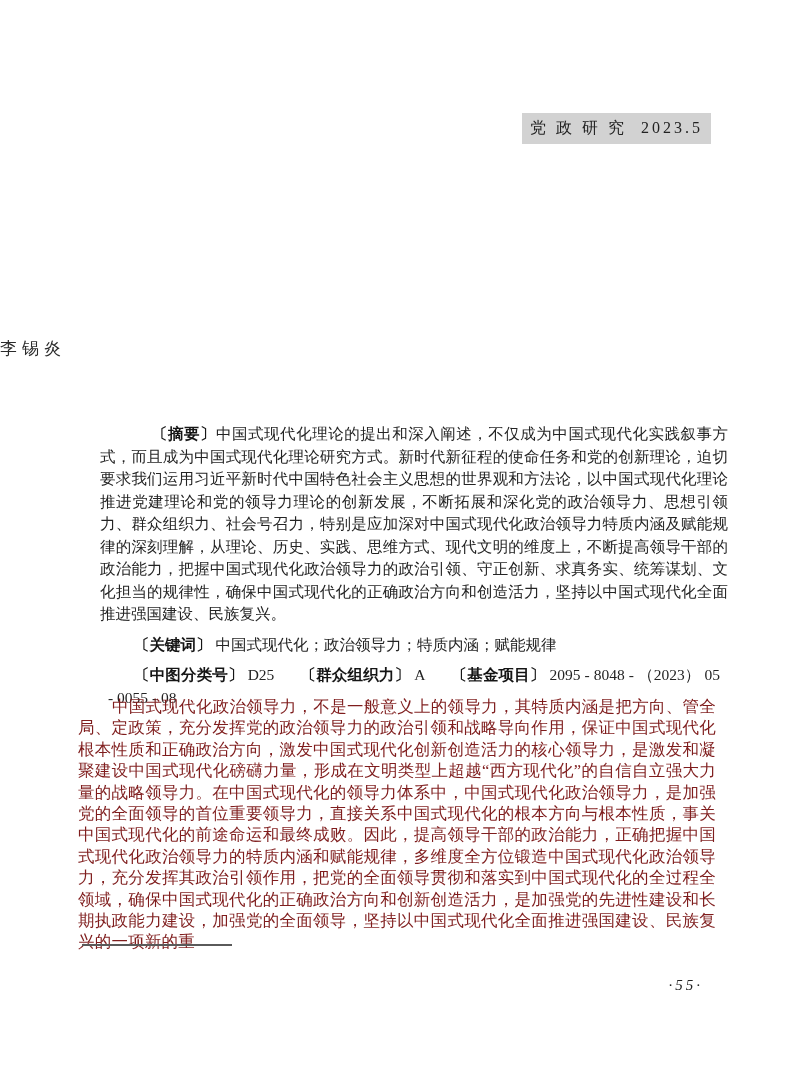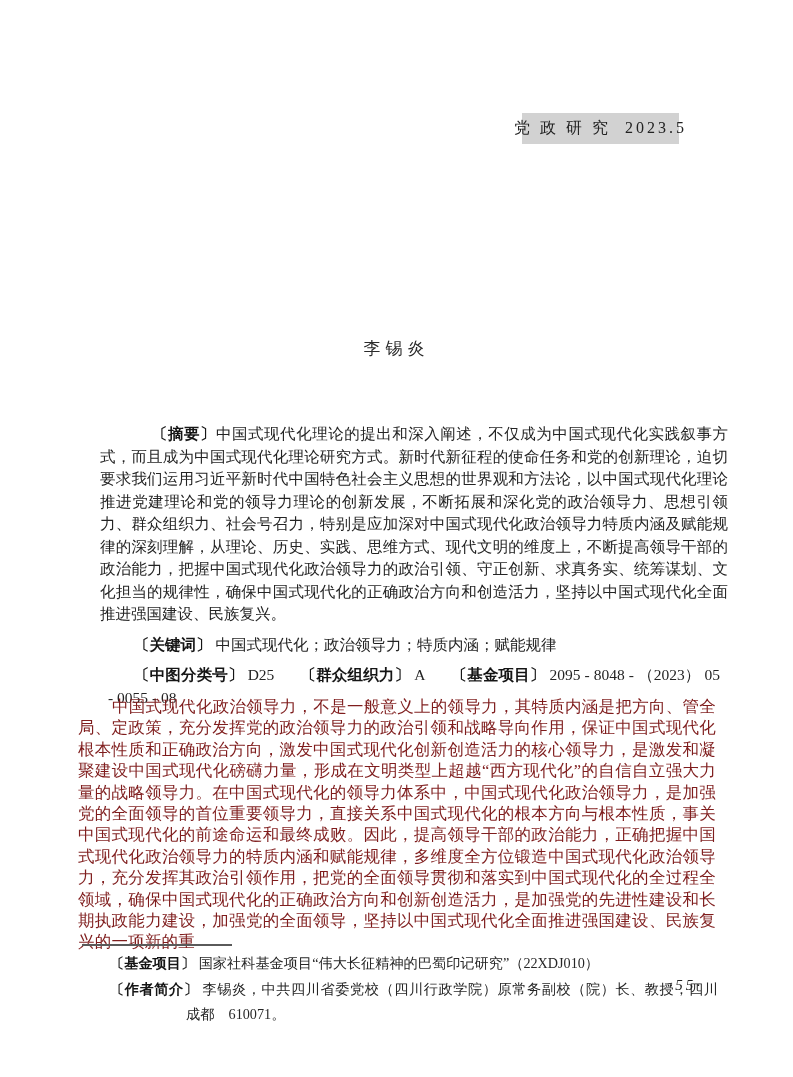--- a/index.html
+++ b/index.html
@@ -7,35 +7,35 @@
     position:relative;
     width:793px; height:1077px;
     background:#ffffff;
     font-family:"Liberation Serif","DejaVu Serif",serif;
     color:#1f1f1f;
     overflow:hidden;
     margin:0 auto;
   }
   .journal-header {
     position:absolute; left:522px; top:113px;
-    width:157px; height:31px;
+    width:189px; height:31px;
     background:#d2d2d2;
     display:flex; align-items:center; justify-content:center;
     font-size:16px; letter-spacing:3px; color:#222;
     white-space:pre;
   }
   .title {
     position:absolute; left:0; top:221px; width:100%;
     text-align:center; font-weight:bold;
     font-size:28px; line-height:48px; letter-spacing:2px;
     color:#0e0e0e;
   }
   .author {
     position:absolute; left:0; top:337px; width:100%;
-    text-align:center; font-size:17px; letter-spacing:5px;
+    font-size:17px; letter-spacing:5px;
     color:#2b2b2b;
   }
   .abstract-block {
     position:absolute; left:100px; top:423px; width:628px;
     font-size:15.5px; line-height:22.5px;
     text-align:justify; color:#242424;
   }
   .abstract-text { margin:0; text-indent:52px; }
   .meta-line { margin:8px; text-indent:26px; }
   .label {
@@ -86,20 +86,16 @@
     <p class="meta-line"><span class="label">〔关键词〕</span> <span>中国式现代化；政治领导力；特质内涵；赋能规律</span></p>
     <p class="meta-line"><span class="label">〔中图分类号〕</span> <span>D25</span><span class="meta-gap"></span><span class="label">〔群众组织力〕</span> <span>A</span><span class="meta-gap"></span><span class="label">〔基金项目〕</span> <span>2095 - 8048 - （2023） 05 - 0055 - 08</span></p>
   </div>
 
   <div class="body-block">
     <p>中国式现代化政治领导力，不是一般意义上的领导力，其特质内涵是把方向、管全局、定政策，充分发挥党的政治领导力的政治引领和战略导向作用，保证中国式现代化根本性质和正确政治方向，激发中国式现代化创新创造活力的核心领导力，是激发和凝聚建设中国式现代化磅礴力量，形成在文明类型上超越“西方现代化”的自信自立强大力量的战略领导力。在中国式现代化的领导力体系中，中国式现代化政治领导力，是加强党的全面领导的首位重要领导力，直接关系中国式现代化的根本方向与根本性质，事关中国式现代化的前途命运和最终成败。因此，提高领导干部的政治能力，正确把握中国式现代化政治领导力的特质内涵和赋能规律，多维度全方位锻造中国式现代化政治领导力，充分发挥其政治引领作用，把党的全面领导贯彻和落实到中国式现代化的全过程全领域，确保中国式现代化的正确政治方向和创新创造活力，是加强党的先进性建设和长期执政能力建设，加强党的全面领导，坚持以中国式现代化全面推进强国建设、民族复兴的一项新的重</p>
   </div>
 
   <div class="footnote-rule"></div>
 
-  <div class="footnotes">
-    <p class="footnote-item"><span class="label">〔基金项目〕</span> <span>国家社科基金项目“伟大长征精神的巴蜀印记研究”（22XDJ010）</span></p>
-    <p class="footnote-item"><span class="label">〔作者简介〕</span> <span>李锡炎，中共四川省委党校（四川行政学院）原常务副校（院）长、教授，四川　成都　610071。</span></p>
-  </div>
 
   <div class="page-number">·55·</div>
 
 </div>
 
 </body></html>

